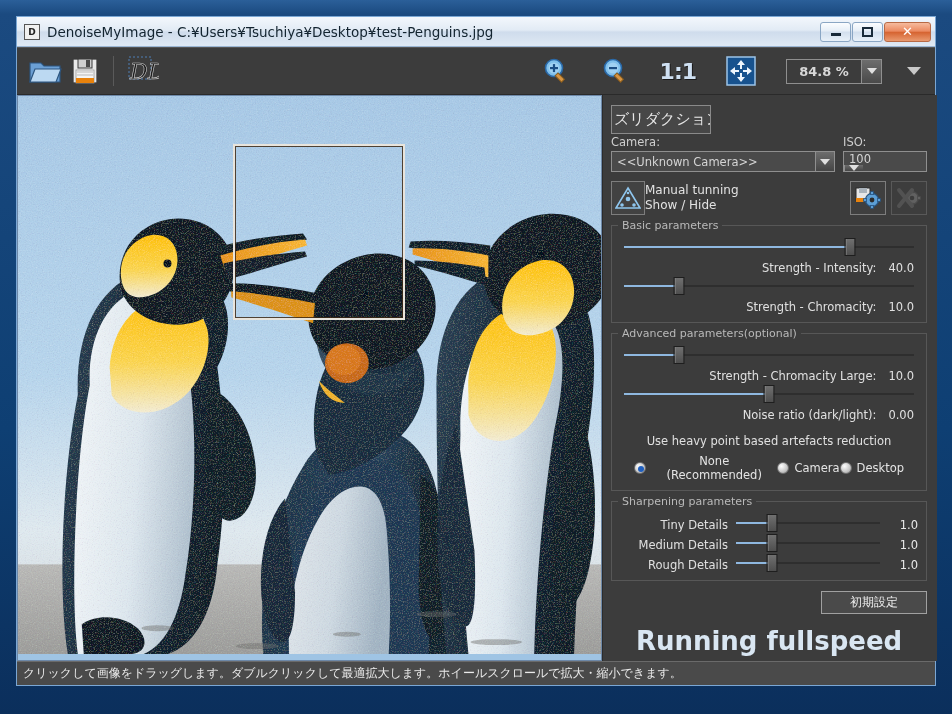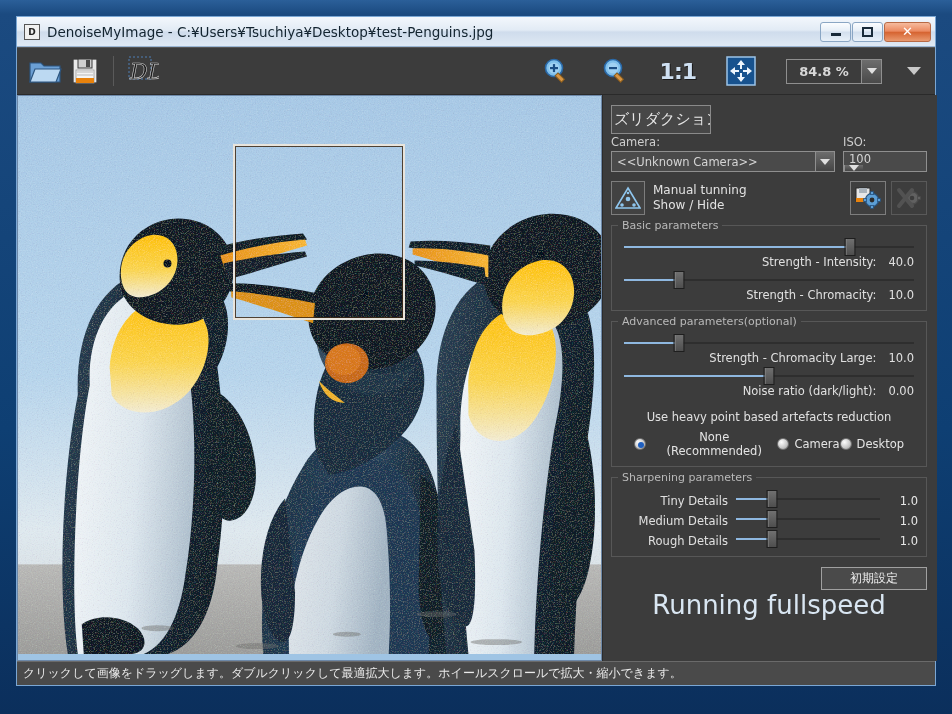--- a/index.html
+++ b/index.html
@@ -134,21 +134,21 @@
   .combo .val { flex: 1; display: flex; align-items: center; padding-left: 5px; overflow: hidden; white-space: nowrap; }
   .combo .arr {
     width: 19px; border-left: 1px solid #8f8f8f;
     background: linear-gradient(to bottom, #6d6d6d, #454545);
     display: flex; align-items: center; justify-content: center;
   }
   #camera-combo { width: 224px; }
   #iso-combo { width: 84px; flex-direction: column; }
 
   
-  #manual-row { display: flex; align-items: center; margin-top: 9px; gap: 8px; }
+  #manual-row { display: flex; align-items: center; margin-top: 9px; }
   #tri-icon {
     width: 34px; height: 34px; flex: none; border: 1px solid #7d7d7d;
     background: #424242; display: flex; align-items: center; justify-content: center;
   }
   #manual-text { line-height: 15px; font-size: 12px; color: #e2e2e2; }
   #manual-btns { margin-left: auto; display: flex; gap: 5px; }
   .icon-btn {
     width: 36px; height: 34px; border: 1px solid #7d7d7d; background: #3f3f3f;
     display: flex; align-items: center; justify-content: center;
   }
@@ -167,21 +167,21 @@
   .slider .track {
     position: absolute; top: 4px; left: 0; right: 0; height: 2px;
     background: linear-gradient(to right, #8fb8e0 var(--fill,20%), #2e2e2e var(--fill,20%));
   }
   .slider .handle {
     position: absolute; top: -4px; width: 11px; height: 18px;
     background: linear-gradient(to bottom, #707070, #4e4e4e);
     border: 1px solid #1e1e1e; box-shadow: inset 1px 0 0 #8e8e8e;
     transform: translateX(-50%);
   }
-  .slider-caption { text-align: right; font-size: 11.5px; color: #e0e0e0; margin-top: 3px; padding-right: 4px; }
+  .slider-caption { text-align: right; font-size: 11.5px; color: #e0e0e0; margin-top: 9px; padding-right: 4px; }
   .slider-caption .num { display: inline-block; min-width: 34px; text-align: right; }
 
   
   #artefacts { margin-top: 12px; text-align: center; }
   #artefacts .cap { font-size: 11.5px; color: #e0e0e0; }
   #radio-row { display: flex; justify-content: space-between; margin-top: 6px; padding: 0 14px; }
   .radio { display: flex; align-items: center; gap: 5px; font-size: 11.5px; color: #e4e4e4; }
   .radio .dot {
     width: 12px; height: 12px; border-radius: 50%; flex: none;
     background: radial-gradient(circle at 35% 32%, #fdfdfd, #c6c6c6 60%, #8c8c8c 100%);
@@ -200,22 +200,22 @@
 
   
   #panel-footer { margin-top: 10px; }
   #reset-btn {
     margin-left: auto; display: block; width: 106px; height: 23px;
     border: 1px solid #a0a0a0; background: #4a4a4a; color: #efefef;
     font-size: 12px; line-height: 21px; text-align: center;
     font-family: "DejaVu Sans", sans-serif;
   }
   #running {
-    text-align: center; font-size: 26px; color: #d9e6f2; margin-top: 0;
-    font-family: "DejaVu Sans", "Liberation Sans", sans-serif; font-weight: normal;
+    text-align: center; font-size: 26px; color: #d9e6f2; margin-top: 12px;
+    font-family: "DejaVu Sans", "Liberation Sans", sans-serif; font-weight: bold;
   }
 
   
   #statusbar {
     height: 24px; flex: none; background: #4a4a4a;
     border-top: 1px solid #6a6a6a;
     display: flex; align-items: center; padding-left: 6px;
     font-size: 12px; color: #eaeaea;
     font-family: "DejaVu Sans", "Liberation Sans", sans-serif;
   }

